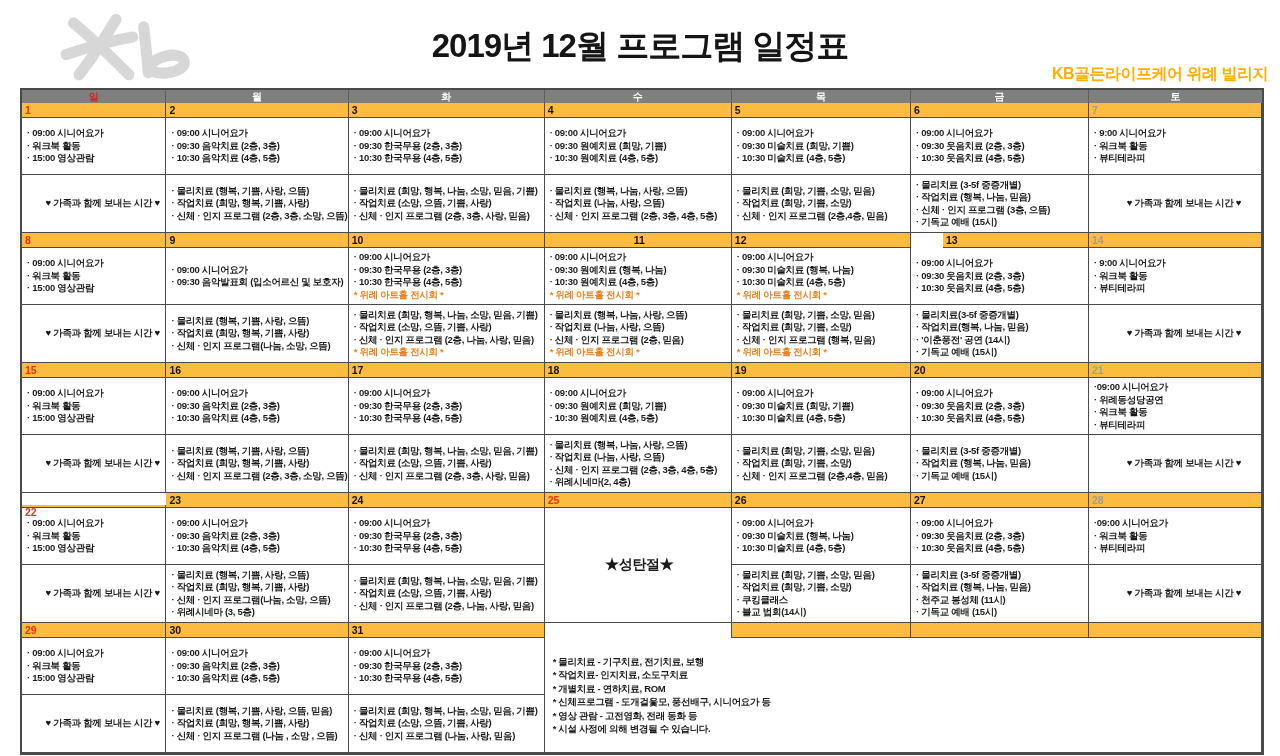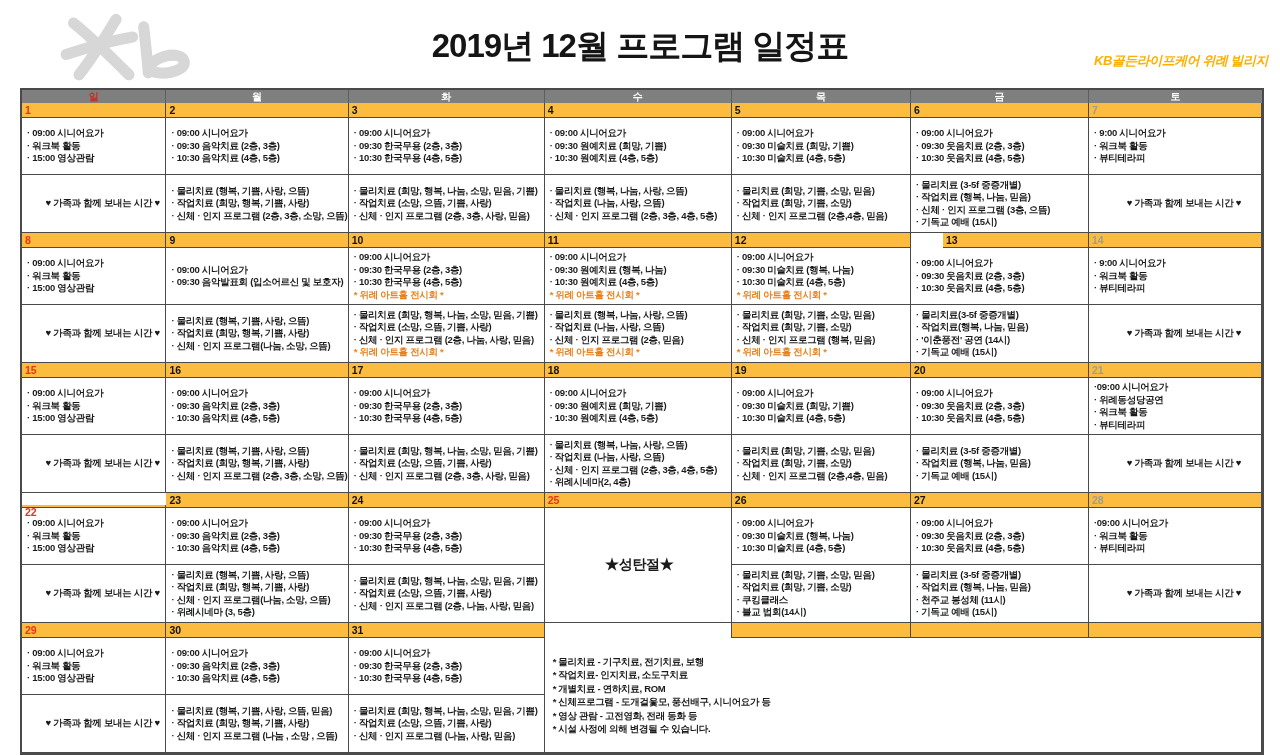--- a/index.html
+++ b/index.html
@@ -12,22 +12,22 @@
   .page { position:relative; width:1280px; height:756px; }
 
   
   header { position:relative; height:86px;padding-left:36px; }
   .logo { position:absolute; left:58px; top:12px; }
   h1.title {
     position:absolute; left:0; right:0; top:24px;
     text-align:center; font-size:33px; font-weight:800; letter-spacing:-1px; color:#151515;
   }
   .subtitle {
-    position:absolute; right:12px; top:52px;
-    font-size:13px; font-weight:700; color:#FFAF00; letter-spacing:-0.5px;font-style:italic;
+    position:absolute; right:12px; top:64px;
+    font-size:16px; font-weight:700; color:#FFAF00; letter-spacing:-0.5px;
   }
 
   
   .calendar {
     --cols: 11.65% 14.7% 15.8% 15.1% 14.45% 14.35% auto;
     position:absolute; left:20px; right:16px; top:88px;
     border:2px solid #4a4a4a; background:#fff;
   }
   .weekday-row {
     display:grid; grid-template-columns:var(--cols);
@@ -199,21 +199,21 @@
             <div class="ln">· 09:30 한국무용 (2층, 3층)</div>
             <div class="ln">· 10:30 한국무용 (4층, 5층)</div>
             <div class="ln orange">* 위례 아트홀 전시회 *</div>
           </div>
           <div class="cell afternoon" style="grid-column: 3;">
             <div class="ln">· 물리치료 (희망, 행복, 나눔, 소망, 믿음, 기쁨)</div>
             <div class="ln">· 작업치료 (소망, 으뜸, 기쁨, 사랑)</div>
             <div class="ln">· 신체 · 인지 프로그램 (2층, 나눔, 사랑, 믿음)</div>
             <div class="ln orange">* 위례 아트홀 전시회 *</div>
           </div>
-          <div class="band" style="grid-area: 1 / 4;">11</div>
+          <div class="band" style="grid-area: 1 / 4; text-align: center;">11</div>
           <div class="cell morning" style="grid-column: 4;">
             <div class="ln">· 09:00 시니어요가</div>
             <div class="ln">· 09:30 원예치료 (행복, 나눔)</div>
             <div class="ln">· 10:30 원예치료 (4층, 5층)</div>
             <div class="ln orange">* 위례 아트홀 전시회 *</div>
           </div>
           <div class="cell afternoon" style="grid-column: 4;">
             <div class="ln">· 물리치료 (행복, 나눔, 사랑, 으뜸)</div>
             <div class="ln">· 작업치료 (나눔, 사랑, 으뜸)</div>
             <div class="ln">· 신체 · 인지 프로그램 (2층, 믿음)</div>

